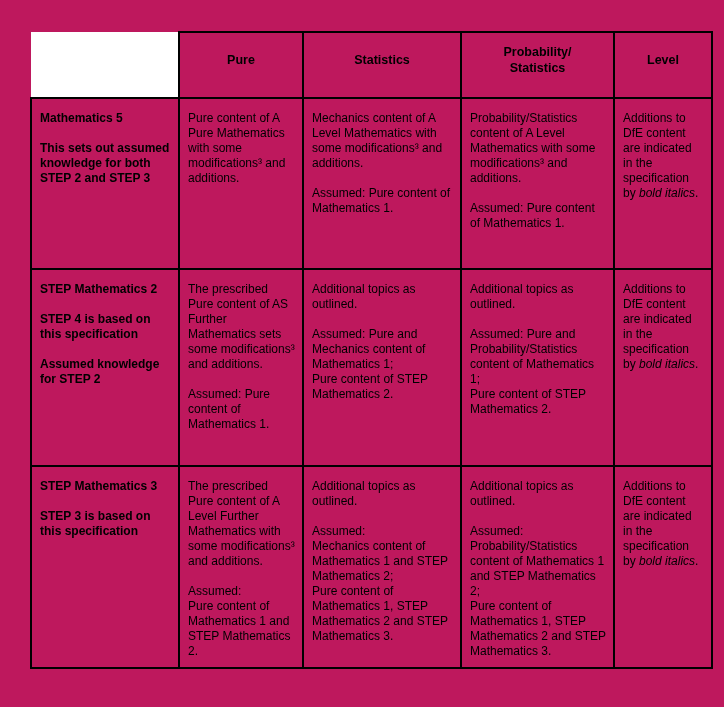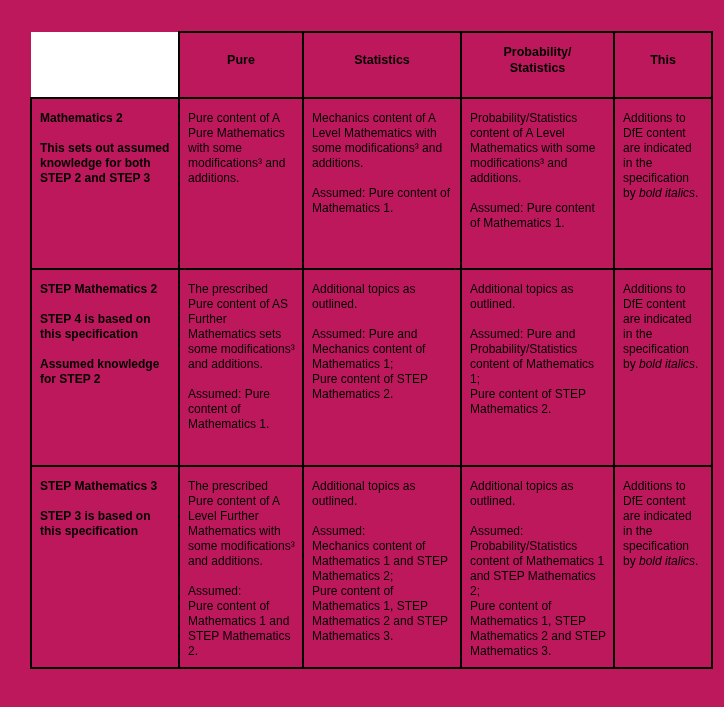--- a/index.html
+++ b/index.html
@@ -73,27 +73,27 @@
       <col style="width:153px">
       <col style="width:98px">
     </colgroup>
     <thead>
       <tr class="hdr">
         <th class="blank"></th>
         <th>Pure</th>
         <th>Statistics</th>
         <th>Probability/
 Statistics</th>
-        <th>This</th>
+        <th>Level</th>
       </tr>
     </thead>
     <tbody>
       <tr class="r1">
         <td class="label">
-          <p>Mathematics 2</p>
+          <p>Mathematics 5</p>
           <p>This sets out assumed knowledge for both STEP 2 and STEP 3</p>
         </td>
         <td>
           <p>Pure content of A Pure Mathematics with some modifications³ and additions.</p>
         </td>
         <td>
           <p>Mechanics content of A Level Mathematics with some modifications³ and additions.</p>
           <p>Assumed: Pure content of Mathematics 1.</p>
         </td>
         <td>

